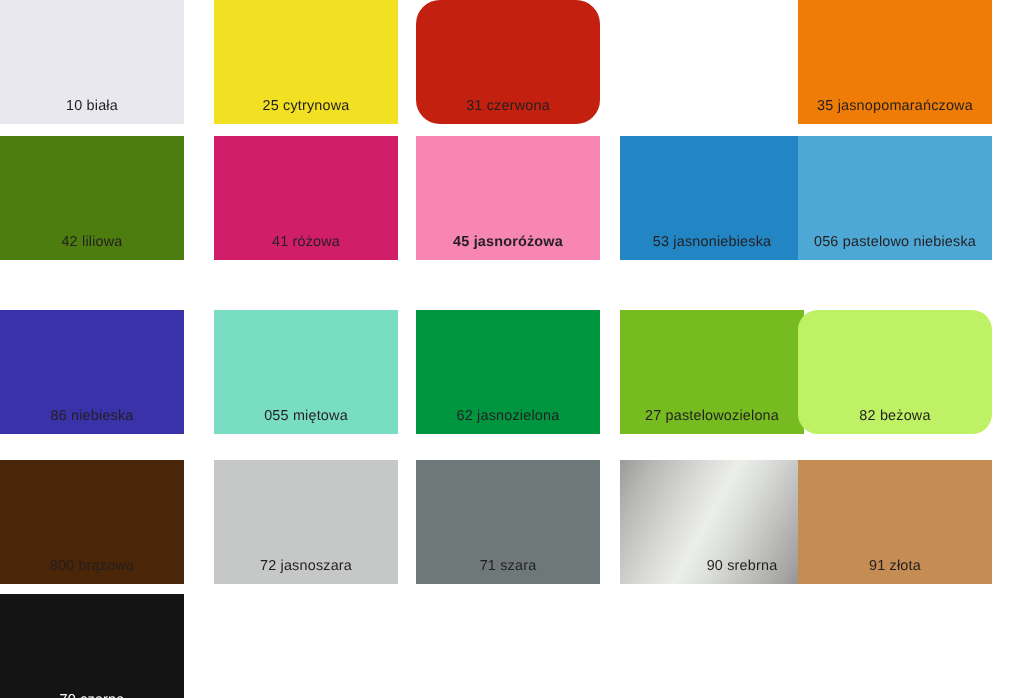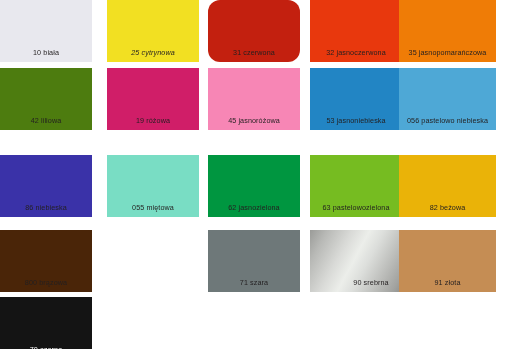--- a/index.html
+++ b/index.html
@@ -52,63 +52,63 @@
   .r4 { top: 297px; }
 </style>
 </head>
 <body style="background: rgb(255, 255, 255);">
 
 <div id="swatch-grid">
     <div class="swatch c0 r0" style="background: rgb(232, 232, 238);">
       <span class="swatch-label" style="color: rgb(35, 31, 32);">10 biała</span>
     </div>
     <div class="swatch c1 r0" style="background: rgb(242, 224, 34);">
-      <span class="swatch-label" style="color: rgb(35, 31, 32); font-style: italic;">25 cytrynowa</span>
+      <span class="swatch-label" style="color: rgb(35, 31, 32);">25 cytrynowa</span>
     </div>
     <div class="swatch c2 r0" style="background: rgb(195, 32, 15); border-radius: 12px;">
       <span class="swatch-label" style="color: rgb(35, 31, 32);">31 czerwona</span>
-    </div>
-    <div class="swatch c3 r0" style="background: rgb(232, 56, 13);">
-      <span class="swatch-label" style="color: rgb(35, 31, 32);">32 jasnoczerwona</span>
     </div>
     <div class="swatch c4 r0" style="background: rgb(239, 124, 6);">
       <span class="swatch-label" style="color: rgb(35, 31, 32);">35 jasnopomarańczowa</span>
     </div>
     <div class="swatch c0 r1" style="background: #4d7c0f;">
       <span class="swatch-label" style="color: rgb(35, 31, 32);">42 liliowa</span>
     </div>
     <div class="swatch c1 r1" style="background: rgb(208, 30, 104);">
-      <span class="swatch-label" style="color: rgb(35, 31, 32);">19 różowa</span>
+      <span class="swatch-label" style="color: rgb(35, 31, 32);">41 różowa</span>
     </div>
     <div class="swatch c2 r1" style="background: rgb(247, 134, 181);">
-      <span class="swatch-label" style="color: rgb(35, 31, 32);">45 jasnoróżowa</span>
+      <span class="swatch-label" style="color: rgb(35, 31, 32); font-weight: bold;">45 jasnoróżowa</span>
     </div>
     <div class="swatch c3 r1" style="background: rgb(34, 133, 196);">
       <span class="swatch-label" style="color: rgb(35, 31, 32);">53 jasnoniebieska</span>
     </div>
     <div class="swatch c4 r1" style="background: rgb(78, 168, 214);">
       <span class="swatch-label" style="color: rgb(35, 31, 32);">056 pastelowo niebieska</span>
     </div>
     <div class="swatch c0 r2" style="background: rgb(58, 50, 168);">
       <span class="swatch-label" style="color: rgb(35, 31, 32);">86 niebieska</span>
     </div>
     <div class="swatch c1 r2" style="background: rgb(121, 221, 196);">
       <span class="swatch-label" style="color: rgb(35, 31, 32);">055 miętowa</span>
     </div>
     <div class="swatch c2 r2" style="background: rgb(0, 150, 64);">
       <span class="swatch-label" style="color: rgb(35, 31, 32);">62 jasnozielona</span>
     </div>
     <div class="swatch c3 r2" style="background: rgb(118, 188, 33);">
-      <span class="swatch-label" style="color: rgb(35, 31, 32);">63 pastelowozielona</span>
+      <span class="swatch-label" style="color: rgb(35, 31, 32);">27 pastelowozielona</span>
     </div>
-    <div class="swatch c4 r2" style="background: #eab308;">
+    <div class="swatch c4 r2" style="background: #bef264; border-radius: 10px;">
       <span class="swatch-label" style="color: rgb(35, 31, 32);">82 beżowa</span>
     </div>
     <div class="swatch c0 r3" style="background: rgb(74, 37, 8);">
       <span class="swatch-label" style="color: rgb(35, 31, 32);">800 brązowa</span>
+    </div>
+    <div class="swatch c1 r3" style="background: rgb(198, 200, 200);">
+      <span class="swatch-label" style="color: rgb(35, 31, 32);">72 jasnoszara</span>
     </div>
     <div class="swatch c2 r3" style="background: rgb(110, 120, 121);">
       <span class="swatch-label" style="color: rgb(35, 31, 32);">71 szara</span>
     </div>
     <div class="swatch c3 r3" style="background: linear-gradient(118deg, rgb(154, 155, 152) 0%, rgb(184, 185, 182) 14%, rgb(217, 218, 215) 34%, rgb(236, 238, 234) 48%, rgb(220, 222, 219) 60%, rgb(188, 189, 186) 78%, rgb(162, 163, 160) 92%, rgb(142, 143, 140) 100%); padding-left: 30px;">
       <span class="swatch-label" style="color: rgb(35, 31, 32);">90 srebrna</span>
     </div>
     <div class="swatch c4 r3" style="background-color: rgb(197, 141, 84);">
       <span class="swatch-label" style="color: rgb(35, 31, 32);">91 złota</span>
     </div>

